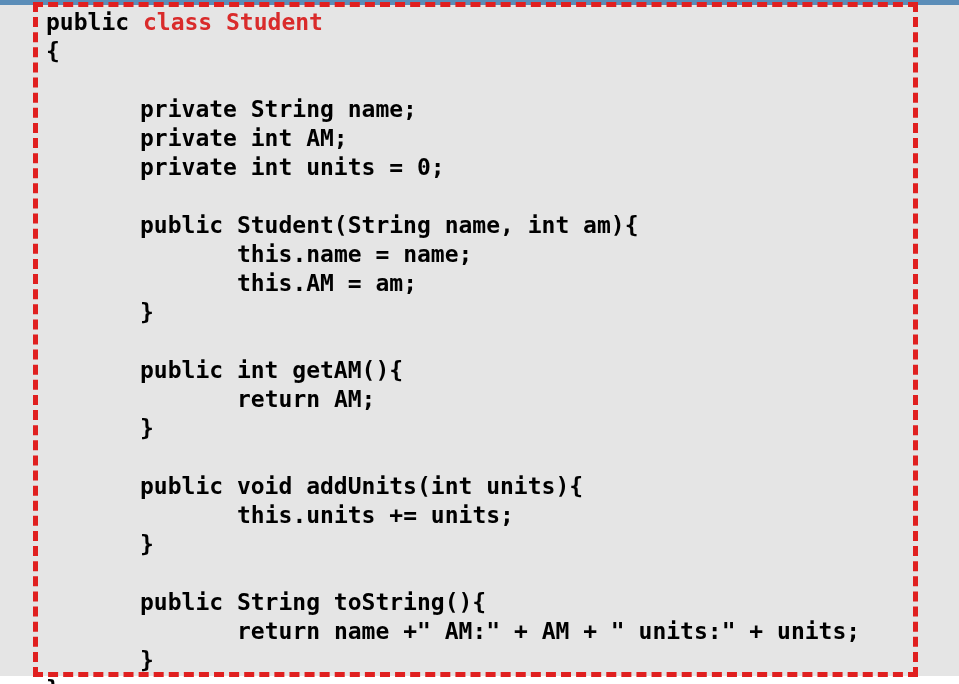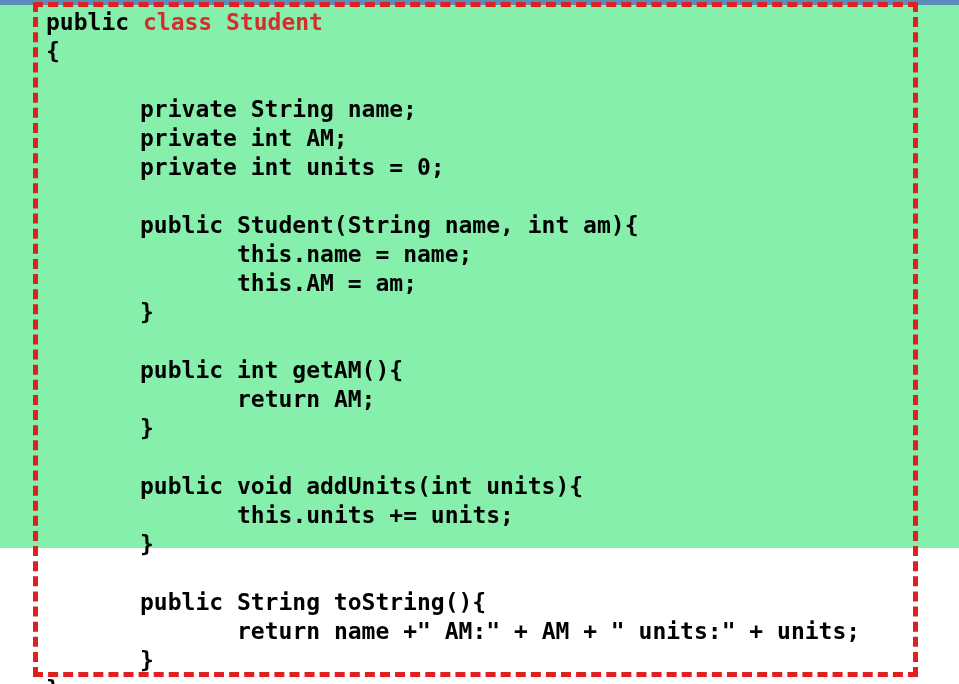--- a/index.html
+++ b/index.html
@@ -14,22 +14,22 @@
     font-family: "DejaVu Sans Mono", "Liberation Mono", monospace;
     overflow: hidden;
     position: relative;
   }
 
   #slide {
     position: absolute;
     left: 0;
     top: 0;
     width: 959px;
-    height: 548px;
-    background: #86efac;
+    height: 676px;
+    background: #e5e5e5;
   }
 
   
   #top-rule {
     position: absolute;
     left: 0;
     top: 0;
     width: 959px;
     height: 5px;
     background: #5b8db8;

